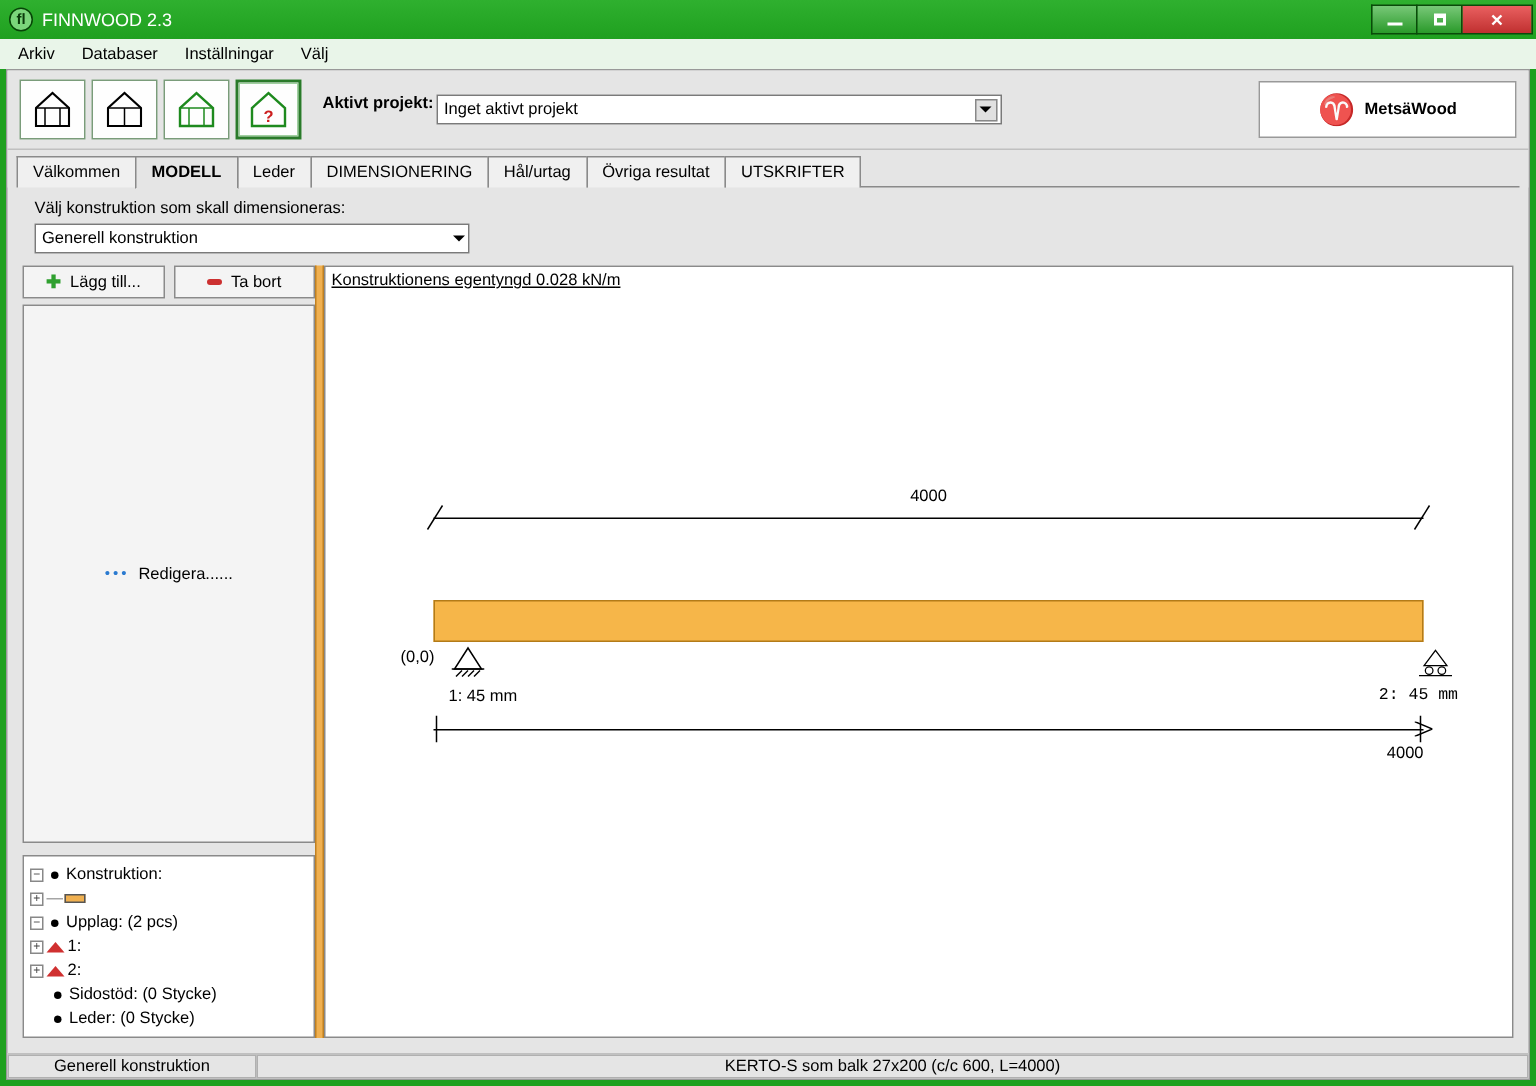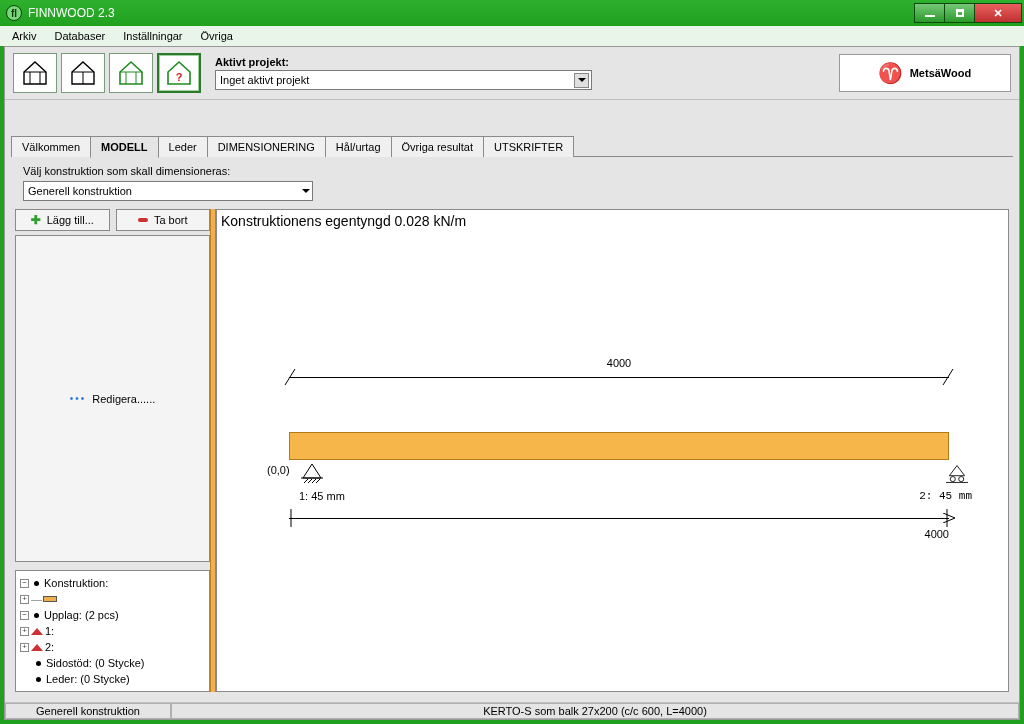--- a/index.html
+++ b/index.html
@@ -21,31 +21,31 @@
 
 .menubar { background:#e9f5e9; height:20px; display:flex; align-items:center; padding:0 4px; gap:2px;}
 .menubar .item { padding:2px 8px; color:#000; }
 
 
 .main-shell { background:#e5e5e5; flex:1; margin:0 4px 4px 4px; display:flex; flex-direction:column; border:1px solid #999;}
 .toolbar { display:flex; align-items:center; padding:6px 8px; gap:4px; border-bottom:1px solid #c0c0c0; background:#e5e5e5;}
 .house-btn { width:44px; height:40px; background:#fefefe; border:1px solid #7a9c7a; display:flex; align-items:center; justify-content:center;}
 .house-btn.active{ border:2px solid #2a7a2a; box-shadow:inset 0 0 0 1px #a0d0a0;}
 .house-svg{ width:30px; height:30px; }
-.proj-area { margin-left:10px; display:flex; flex-direction:column; gap:2px;}
+.proj-area { margin-left:10px; display:flex; flex-direction:row; gap:2px;}
 .proj-area label { font-weight:bold; font-size:11px;}
 .proj-select { width:377px; height:20px; border:1px solid #7a7a7a; background:#fff; display:flex; align-items:center; justify-content:space-between; padding:0 2px 0 4px;}
 .proj-select .arrow{ width:15px; height:15px; background:#e0e0e0; border:1px solid #888; display:flex; align-items:center; justify-content:center;}
 .tri-down{ width:0; height:0; border-left:4px solid transparent; border-right:4px solid transparent; border-top:4px solid #000;}
 .logo { margin-left:auto; width:172px; height:38px; background:#fff; border:1px solid #999; display:flex; align-items:center; justify-content:center; gap:6px; font-size:15px; font-weight:bold;}
 .logo .moose{ color:#7bbf1f; font-size:20px;}
 
 
 .tabs { display:flex; padding:4px 6px 0 6px; background:#e5e5e5; align-items:flex-end;}
-.tab { padding:4px 10px; border:1px solid #8a8a8a; border-bottom:none; background:#f0f0f0; margin-right:-1px; position:relative;margin-top:32px;}
+.tab { padding:4px 10px; border:1px solid #8a8a8a; border-bottom:none; background:#f0f0f0; margin-right:-1px; position:relative;}
 .tab.active { background:#e5e5e5; font-weight:bold; z-index:2; border-bottom:1px solid #e5e5e5; margin-bottom:-1px;}
 .tab-divider{ border-bottom:1px solid #8a8a8a; flex:1;}
 
 
 .constr-row{ padding:8px 10px 4px 18px; display:flex; flex-direction:column; gap:4px;}
 .constr-row label{ font-size:11px;}
 .constr-select { width:290px; height:20px; border:1px solid #7a7a7a; background:#fff; display:flex; align-items:center; justify-content:space-between; padding:0 2px 0 4px;}
 
 
 .content { flex:1; display:flex; margin:4px 10px 10px 10px; gap:0;}
@@ -63,21 +63,21 @@
 .bullet{ width:5px; height:5px; border-radius:50%; background:#000; margin:0 3px;}
 .rect-ico{ width:14px; height:6px; background:#f0b050; border:1px solid #555;}
 .red-tri{ width:0; height:0; border-left:6px solid transparent; border-right:6px solid transparent; border-bottom:7px solid #d03030;}
 .dash-v{ width:10px; text-align:center; color:#888;}
 .lvl1{ padding-left:2px;}
 .lvl2{ padding-left:18px;}
 
 .separator{ width:6px; background:#f0b050; border-left:1px solid #c08020; border-right:1px solid #c08020;}
 
 .canvas{ flex:1; border:1px solid #8a8a8a; background:#fff; position:relative;}
-.canvas .egentyngd{ position:absolute; left:4px; top:3px; font-size:14px;}
+.canvas .egentyngd{ position:absolute; left:4px; top:3px; font-size:11px;text-decoration:underline;}
 .dim-top{ position:absolute; left:72px; top:155px; width:660px; height:24px;}
 .dim-top .line{ position:absolute; top:12px; left:0; right:0; border-top:1px solid #000;}
 .dim-top .tick{ position:absolute; width:14px; height:20px; top:2px;}
 .dim-top .tick.left{left:-6px;} .dim-top .tick.right{right:-6px;}
 .dim-top .tick svg{width:14px;height:20px;}
 .dim-top .label{ position:absolute; left:50%; top:-8px; transform:translateX(-50%);}
 .beam{ position:absolute; left:72px; top:222px; width:660px; height:28px; background:#f6b649; border:1px solid #b37b18;}
 .origin{ position:absolute; left:50px; top:254px; font-size:11px;}
 .supp{ position:absolute; top:252px;}
 .supp.l{ left:84px;} .supp.r{ right:40px;}
@@ -112,21 +112,21 @@
         <div class="sq"></div>
       </div>
     <div class="win-btn close">✕</div>
   </div>
 </div>
 
 <div class="menubar">
   <div class="item">Arkiv</div>
   <div class="item">Databaser</div>
   <div class="item">Inställningar</div>
-  <div class="item">Övriga</div>
+  <div class="item">Välj</div>
 </div>
 
 <div class="main-shell">
 
   <div class="toolbar">
     <div class="house-btn">
       <svg class="house-svg" viewBox="0 0 30 30">
           <path d="M4 26 L4 14 L15 4 L26 14 L26 26 Z" fill="none" stroke="#000" stroke-width="1.4"></path>
           <path d="M4 14 L26 14" stroke="#000"></path>
           <path d="M10 14 L10 26 M20 14 L20 26" stroke="#000"></path>

